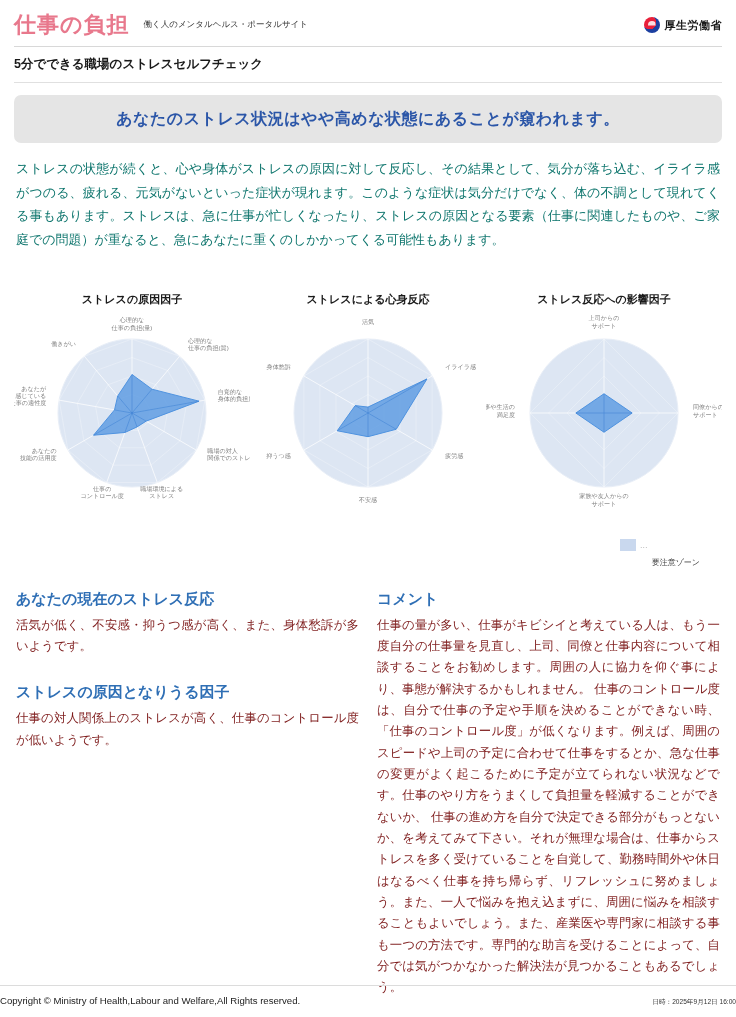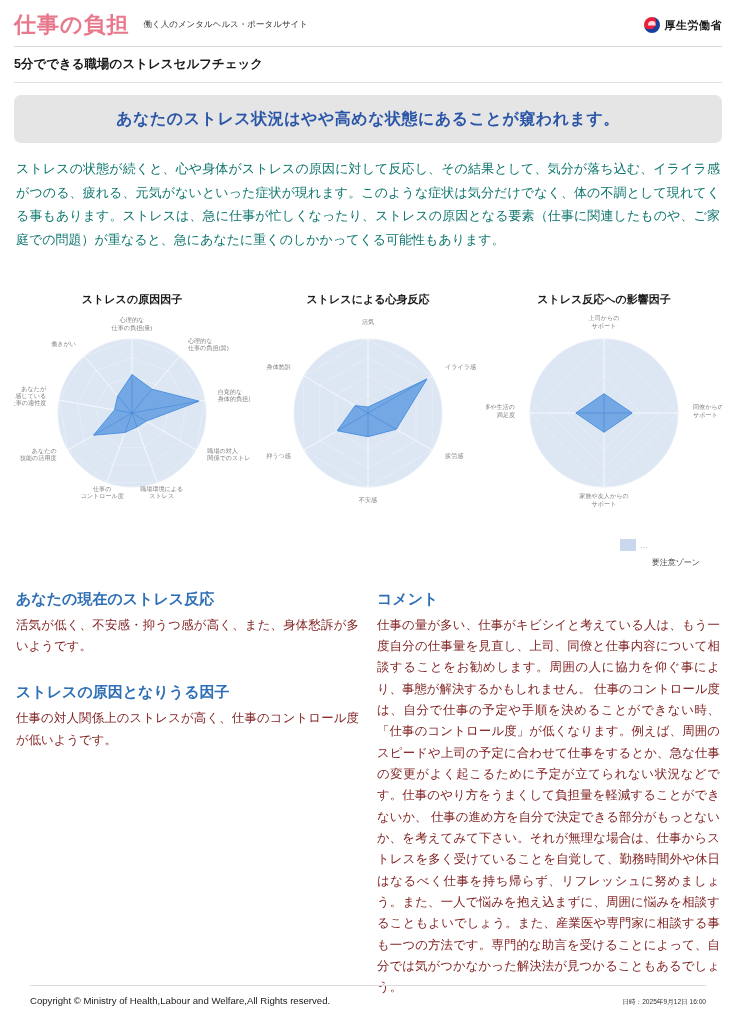--- a/index.html
+++ b/index.html
@@ -175,21 +175,21 @@
     margin: 0 0 26px 0;
     text-align: justify;
   }
   .sec-body.tight { margin-bottom: 0; }
 
   
   .footer {
     position: absolute;
     left: 0; right: 0;
     bottom: 0;
-    padding: 0 30px;
+    padding: 0 0;
     border-radius: 10px;
   }
   .footer-rule {
     height: 1px;
     background: #dcdcdc;
     margin-bottom: 9px;
   }
   .footer-inner {
     display: flex;
     align-items: baseline;

